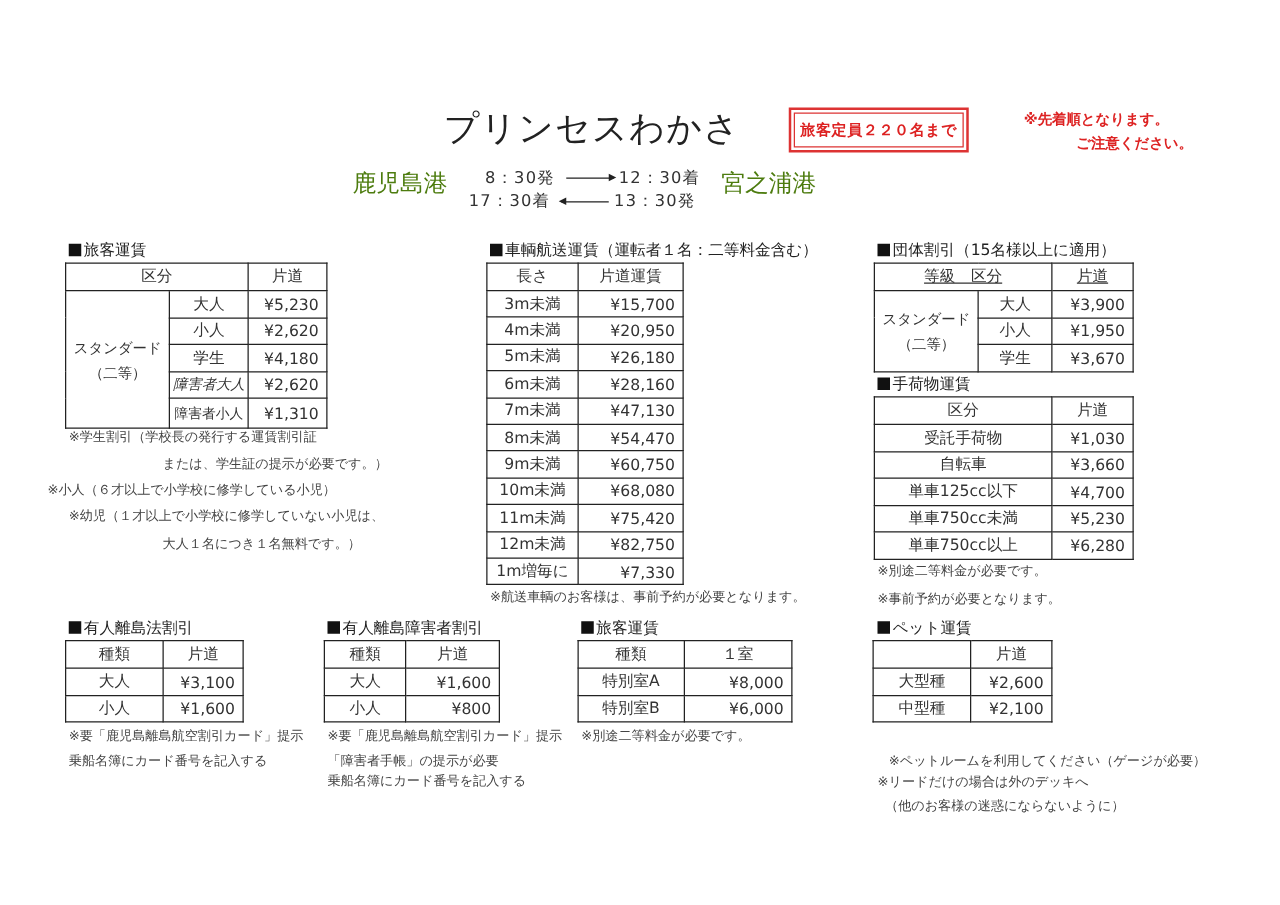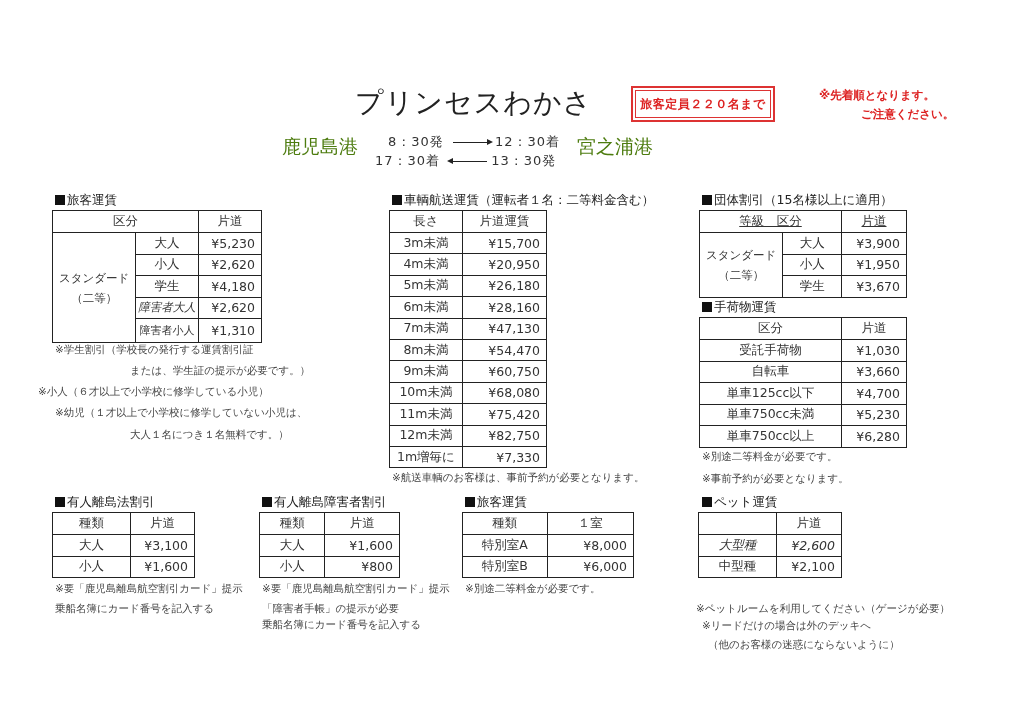--- a/index.html
+++ b/index.html
@@ -258,25 +258,25 @@
   </table>
 <div class="abs note" style="left:465px; top:582px;">※別途二等料金が必要です。</div>
 
 <div class="abs sec-title" style="left:702px; top:494px;"><span class="sq"></span><span>ペット運賃</span></div>
 <table class="t" style="left:698px; top:512px; width:144px;">
   <tbody>
       <tr style="height:22px;">
     <td style="width:79px;"></td>
     <td style="width:65px;">片道</td>
   </tr>
-  <tr style="height:21.5px;font-style:italic;">
+  <tr style="height:21.5px;">
         <td>大型種</td>
         <td class="r">¥2,600</td>
       </tr>
   <tr style="height:21.5px;">
         <td>中型種</td>
         <td class="r">¥2,100</td>
       </tr>
 </tbody>
   </table>
-<div class="abs note" style="left:696px; top:602px;">※ペットルームを利用してください（ゲージが必要）</div>
+<div class="abs note" style="left:711px; top:602px;">※ペットルームを利用してください（ゲージが必要）</div>
 <div class="abs note" style="left:702px; top:619px;">※リードだけの場合は外のデッキへ</div>
 <div class="abs note" style="left:708px; top:638px;">（他のお客様の迷惑にならないように）</div>
 
 </body></html>

